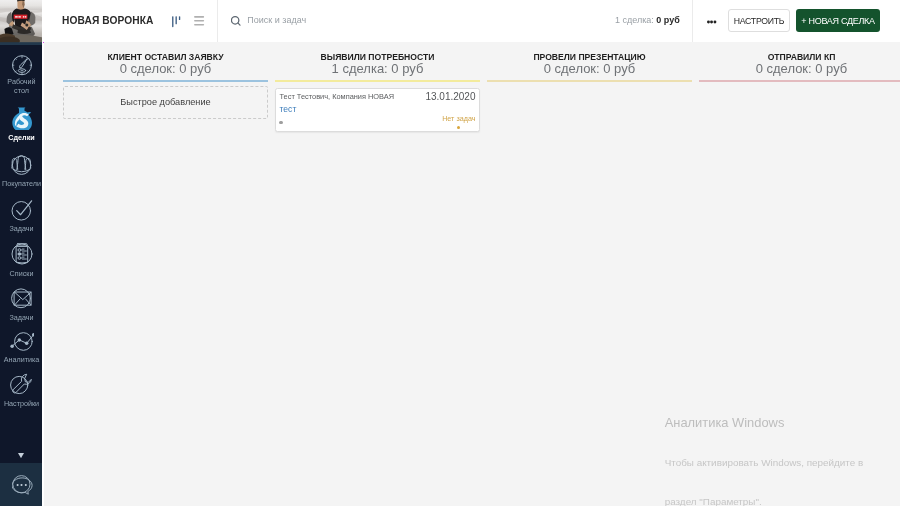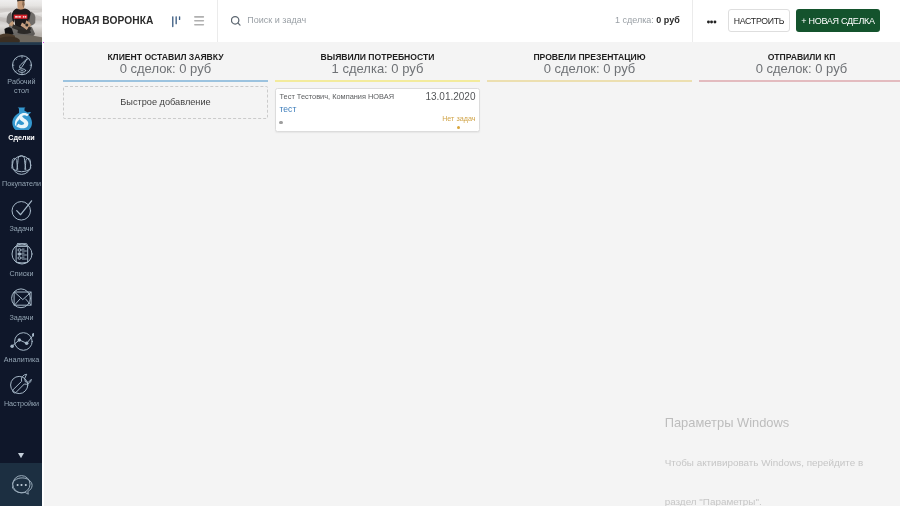--- a/index.html
+++ b/index.html
@@ -353,17 +353,17 @@
         <div class="col-bar" data-name="column-color-bar" style="background-color: rgb(236, 223, 176);"></div>
       </div>
       <div class="col" data-name="board-column-4" style="left: 655.1px; width: 205px;">
         <div class="col-name" data-name="column-title">ОТПРАВИЛИ КП</div>
         <div class="col-sum" data-name="column-summary">0 сделок: 0 руб</div>
         <div class="col-bar" data-name="column-color-bar" style="background-color: rgb(227, 187, 191);"></div>
       </div>
     </div>
 
   <div class="wm" data-name="windows-activation-watermark">
-    <div class="wm-t" data-name="watermark-title">Параметры Windows</div>
+    <div class="wm-t" data-name="watermark-title">Аналитика Windows</div>
     <div class="wm-s" data-name="watermark-line1">Чтобы активировать Windows, перейдите в</div>
     <div class="wm-s" data-name="watermark-line2">раздел "Параметры".</div>
   </div>
 </div>
 
 </body></html>

